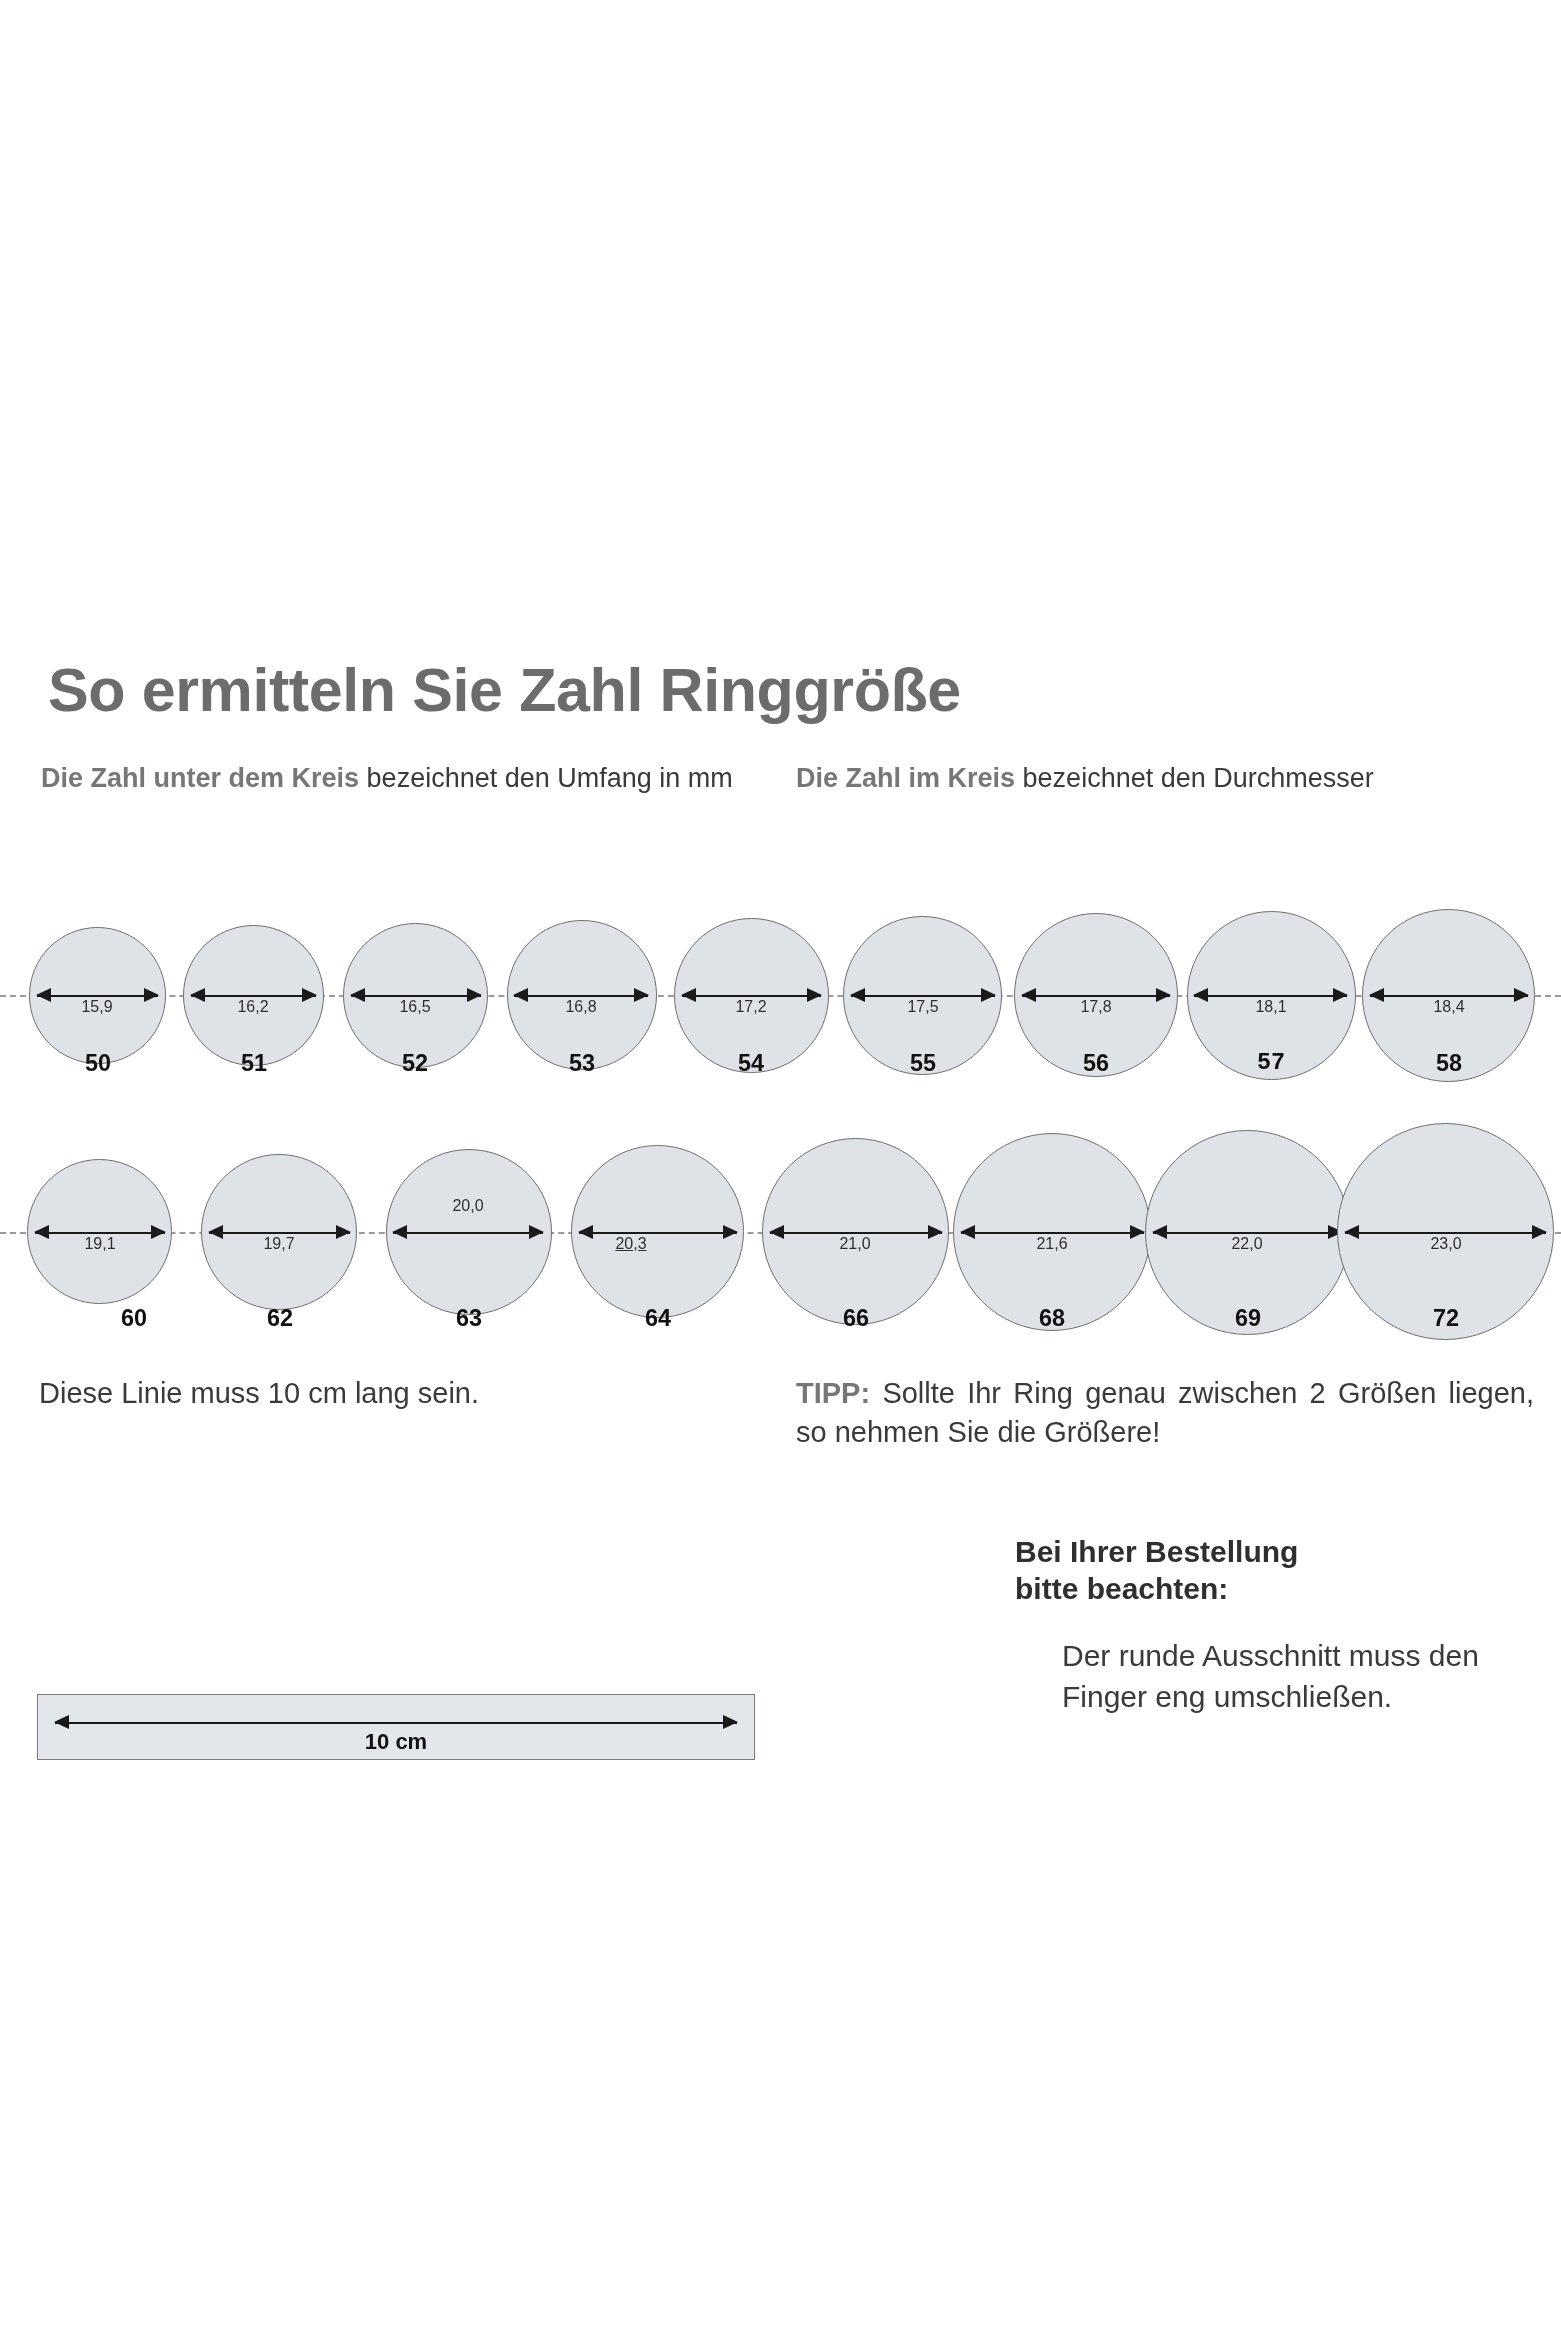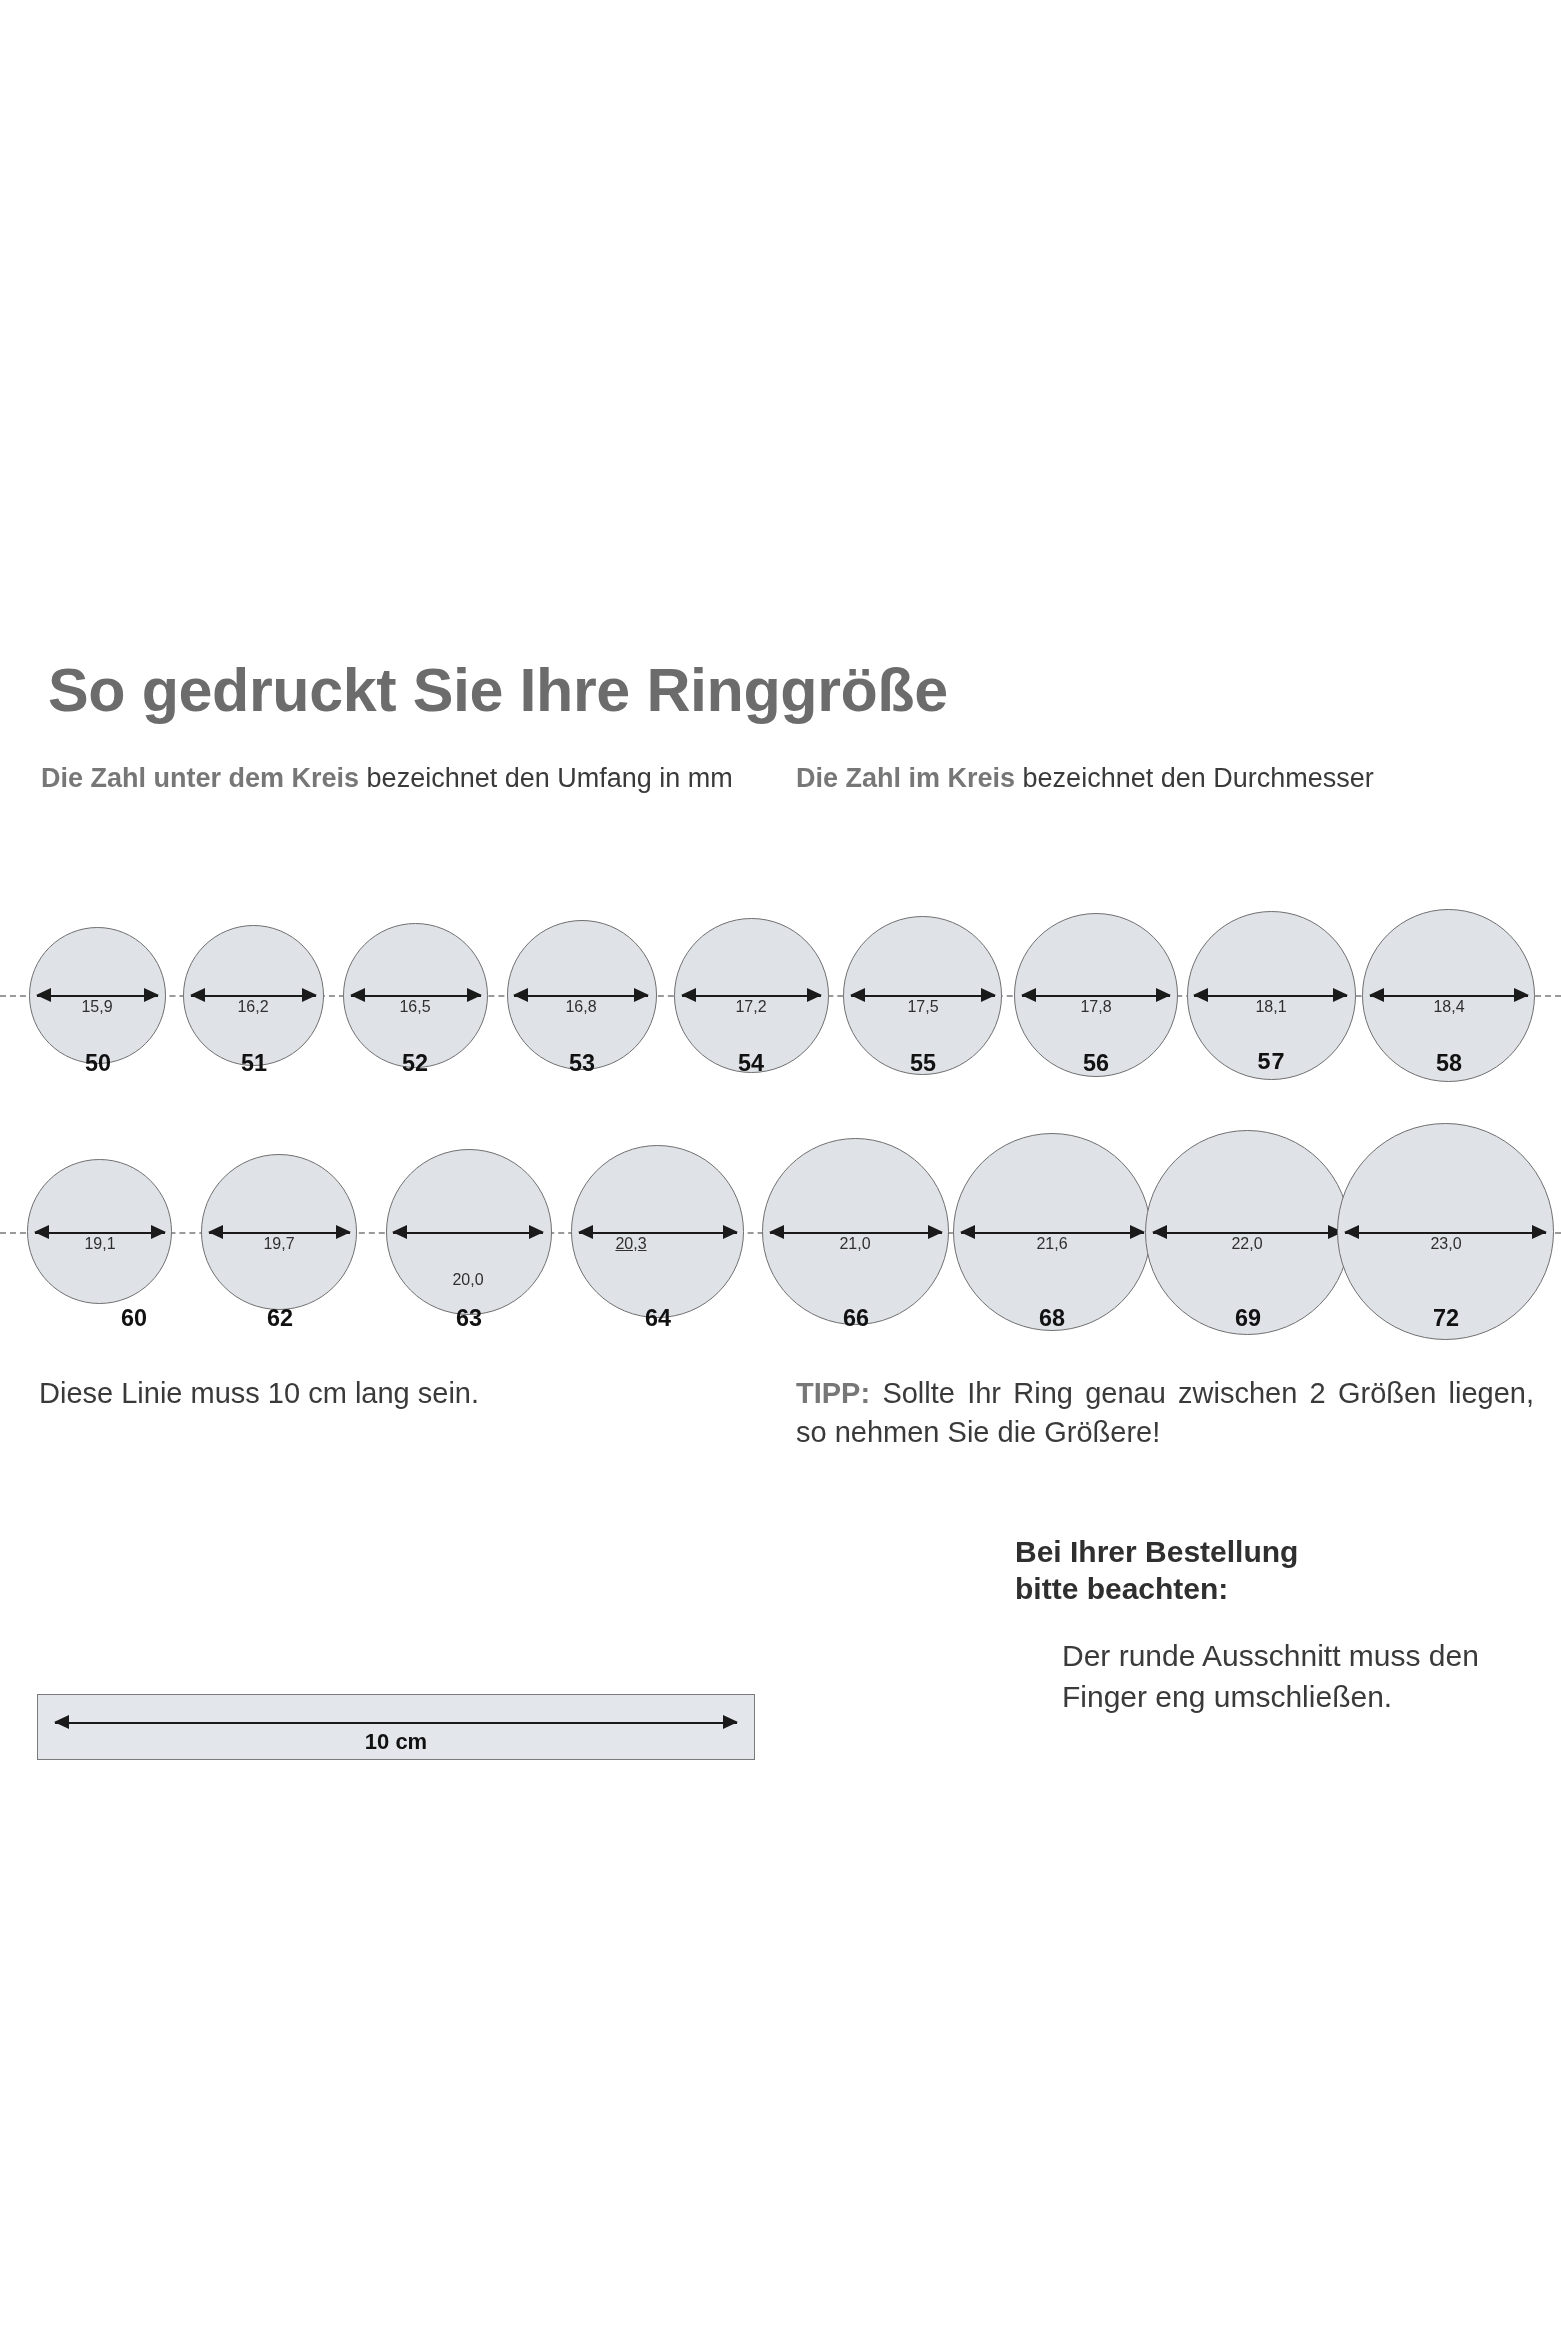--- a/index.html
+++ b/index.html
@@ -204,21 +204,21 @@
     font-size: 22px;
     font-weight: bold;
     color: #111111;
   }
 </style>
 </head>
 <body>
 
 <div class="page">
 
-  <h1 class="title">So gedruckt Sie Ihre Ringgröße</h1>
+  <h1 class="title">So ermitteln Sie Zahl Ringgröße</h1>
 
   <div class="intro intro-left">
     <span class="lead">Die Zahl unter dem Kreis</span><span> bezeichnet den Umfang in mm</span>
   </div>
 
   <div class="intro intro-right">
     <span class="justified">
       <span class="lead">Die Zahl im Kreis</span><span> bezeichnet den Durchmesser</span>
     </span>
   </div>
@@ -316,21 +316,21 @@
         <div class="arrow-head right"></div>
       </div>
       <div class="ring-inner-label" style="left: 248px; top: 1235px; width: 62px;">19,7</div>
       <div class="size-label" style="left: 233px; top: 1305px; width: 94px;">62</div>
       <div class="ring" style="width: 166px; height: 166px; left: 386px; top: 1149px;"></div>
       <div class="arrow-wrap" style="left: 393px; width: 150px; top: 1232px;">
         <div class="arrow-line"></div>
         <div class="arrow-head left"></div>
         <div class="arrow-head right"></div>
       </div>
-      <div class="ring-inner-label" style="left: 437px; top: 1271px; width: 62px;">20,0</div>
+      <div class="ring-inner-label" style="left: 437px; top: 1197px; width: 62px;">20,0</div>
       <div class="size-label" style="left: 422px; top: 1305px; width: 94px;">63</div>
       <div class="ring" style="width: 173px; height: 173px; left: 571px; top: 1145px;"></div>
       <div class="arrow-wrap" style="left: 579px; width: 158px; top: 1232px;">
         <div class="arrow-line"></div>
         <div class="arrow-head left"></div>
         <div class="arrow-head right"></div>
       </div>
       <div class="ring-inner-label" style="left: 600px; top: 1235px; width: 62px; text-decoration: underline;">20,3</div>
       <div class="size-label" style="left: 611px; top: 1305px; width: 94px;">64</div>
       <div class="ring" style="width: 187px; height: 187px; left: 762px; top: 1138px;"></div>

